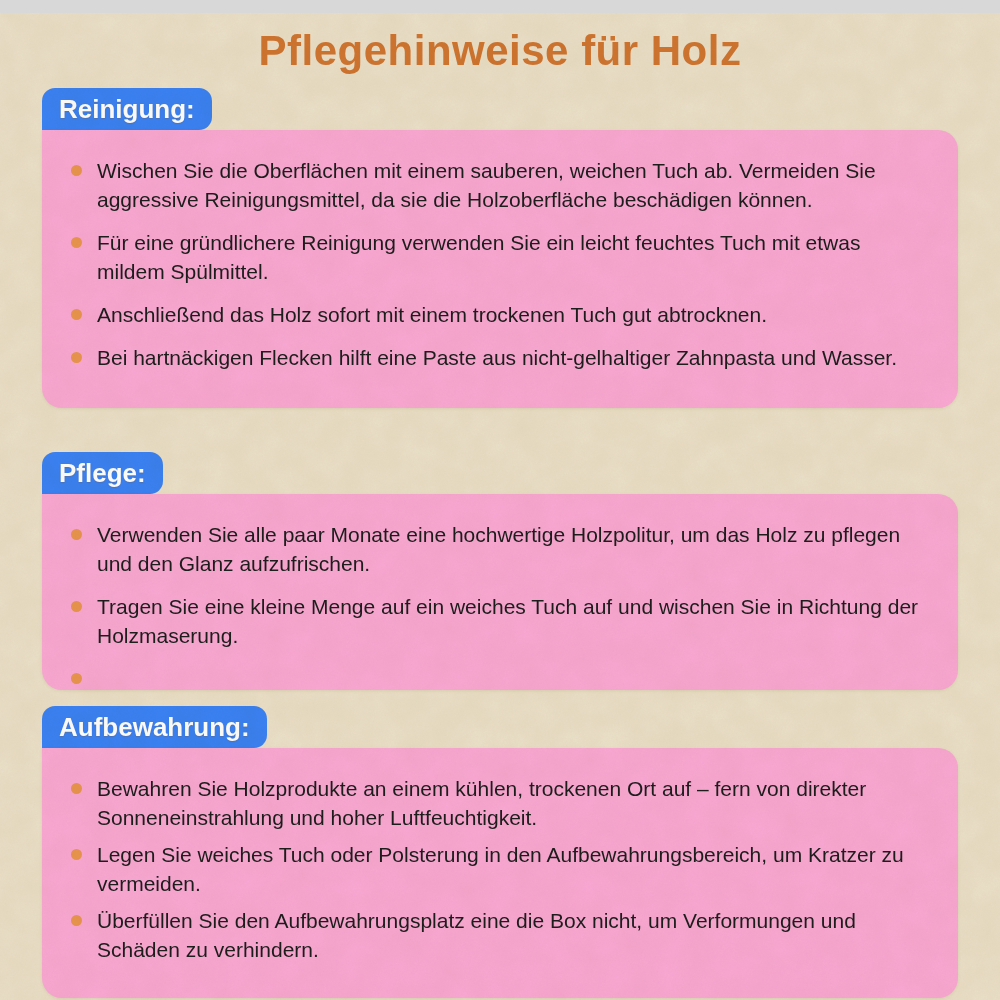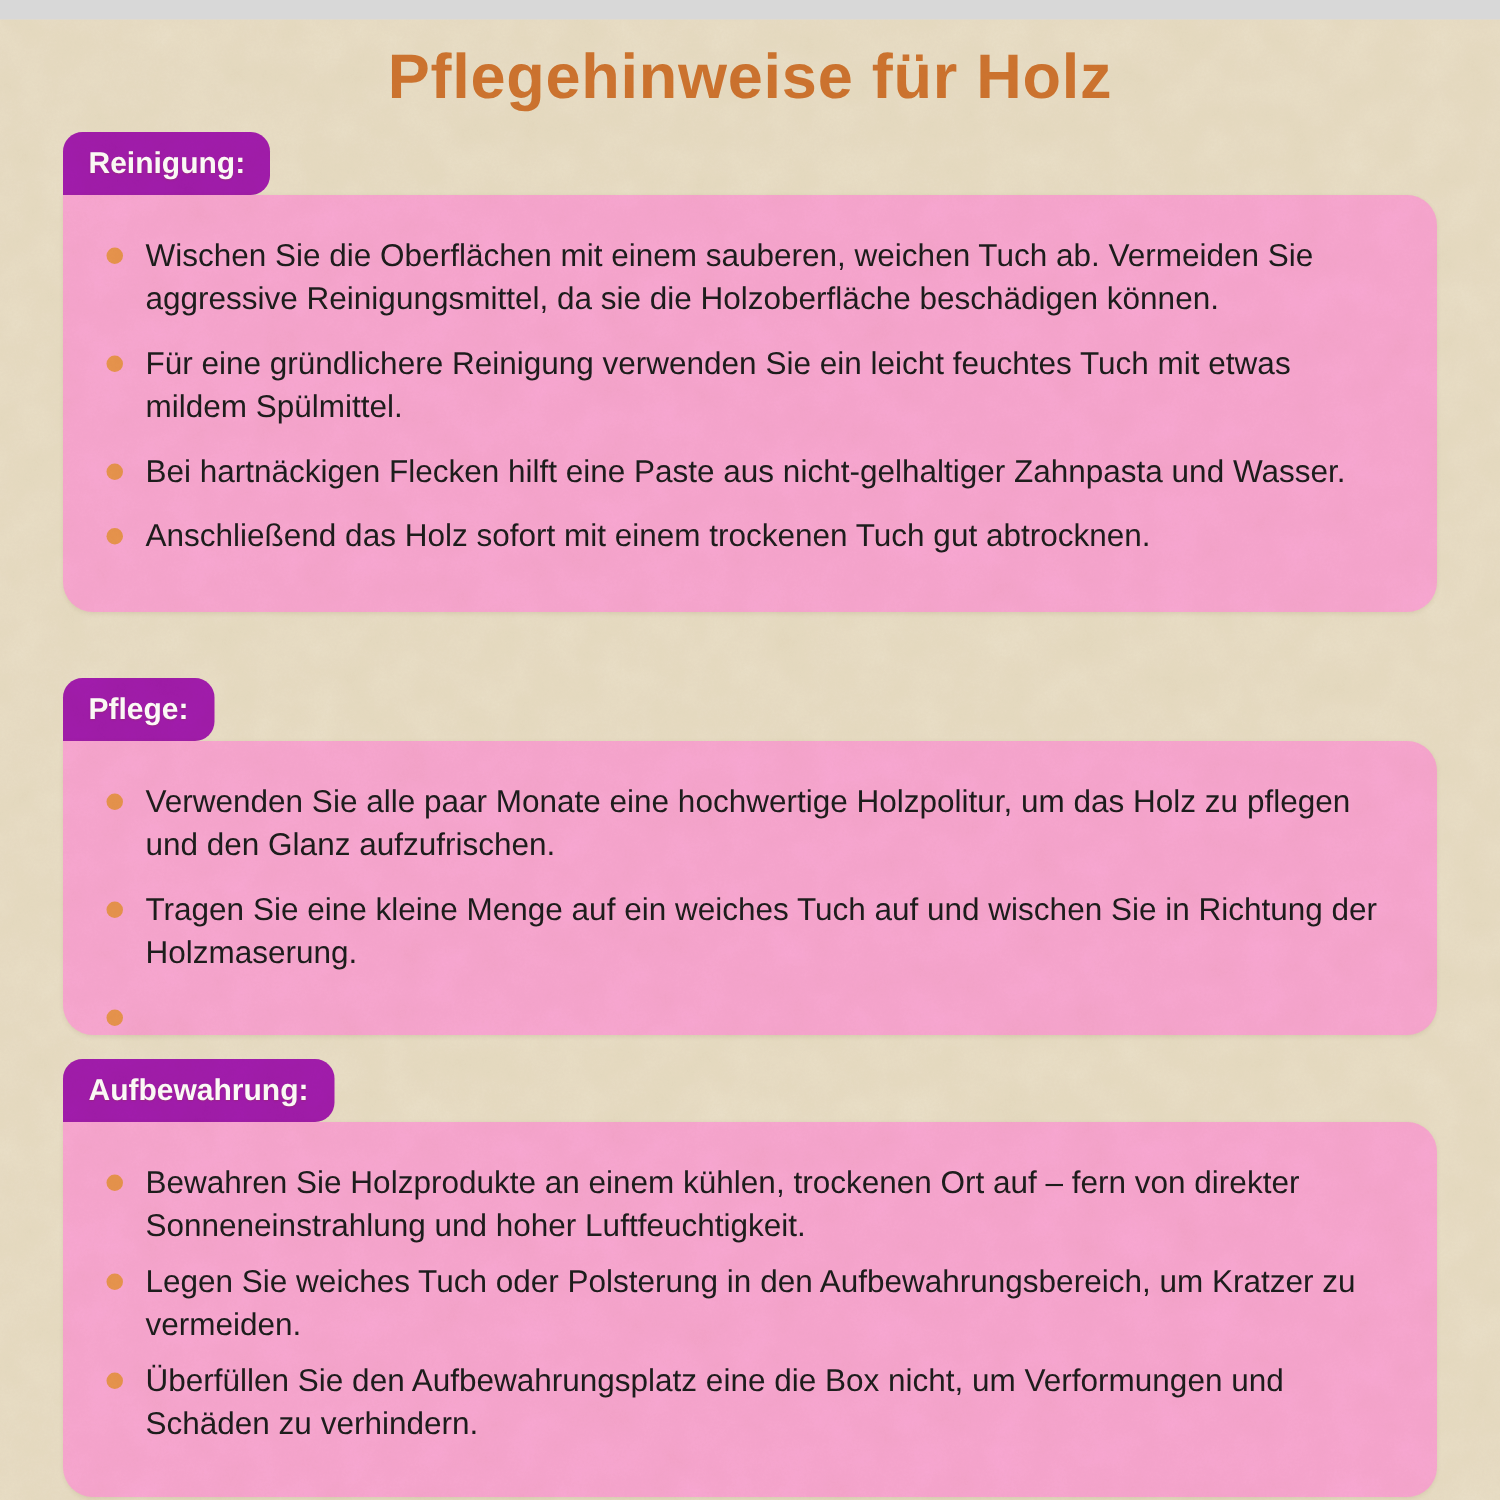--- a/index.html
+++ b/index.html
@@ -38,23 +38,23 @@
     line-height: 48px;
     font-weight: bold;
     letter-spacing: .5px;
   }
   .section { margin-top: 13px; }
   .section.sec-pflege { margin-top: 44px; }
   .section.sec-aufbewahrung { margin-top: 16px; }
 
   .badge {
     display: table;
-    background: #a21caf;
+    background: #3b82f6;
     color: #ffffff;
-    font-size: 20px;
+    font-size: 26px;
     font-weight: bold;
     line-height: 28px;
     padding: 7px 17px;
     border-radius: 13px 13px 13px 0;
     text-shadow: 0 1px 1px rgba(140,80,20,.25);
   }
   .card {
     background: #f9a8d4;
     border-radius: 0 20px 20px 20px;
     padding: 26px 28px 36px 28px;
@@ -121,25 +121,25 @@
           <li>
             <span class="dot"></span>
             <span>Wischen Sie die Oberflächen mit einem sauberen, weichen Tuch ab. Vermeiden Sie aggressive Reinigungsmittel, da sie die Holzoberfläche beschädigen können.</span>
           </li>
           <li>
             <span class="dot"></span>
             <span>Für eine gründlichere Reinigung verwenden Sie ein leicht feuchtes Tuch mit etwas mildem Spülmittel.</span>
           </li>
           <li>
             <span class="dot"></span>
-            <span>Bei hartnäckigen Flecken hilft eine Paste aus nicht-gelhaltiger Zahnpasta und Wasser.</span>
+            <span>Anschließend das Holz sofort mit einem trockenen Tuch gut abtrocknen.</span>
           </li>
           <li>
             <span class="dot"></span>
-            <span>Anschließend das Holz sofort mit einem trockenen Tuch gut abtrocknen.</span>
+            <span>Bei hartnäckigen Flecken hilft eine Paste aus nicht-gelhaltiger Zahnpasta und Wasser.</span>
           </li>
         </ul>
       </div>
     </div>
 
     <div class="section sec-pflege">
       <div class="badge">Pflege:</div>
       <div class="card">
         <ul>
           <li>

